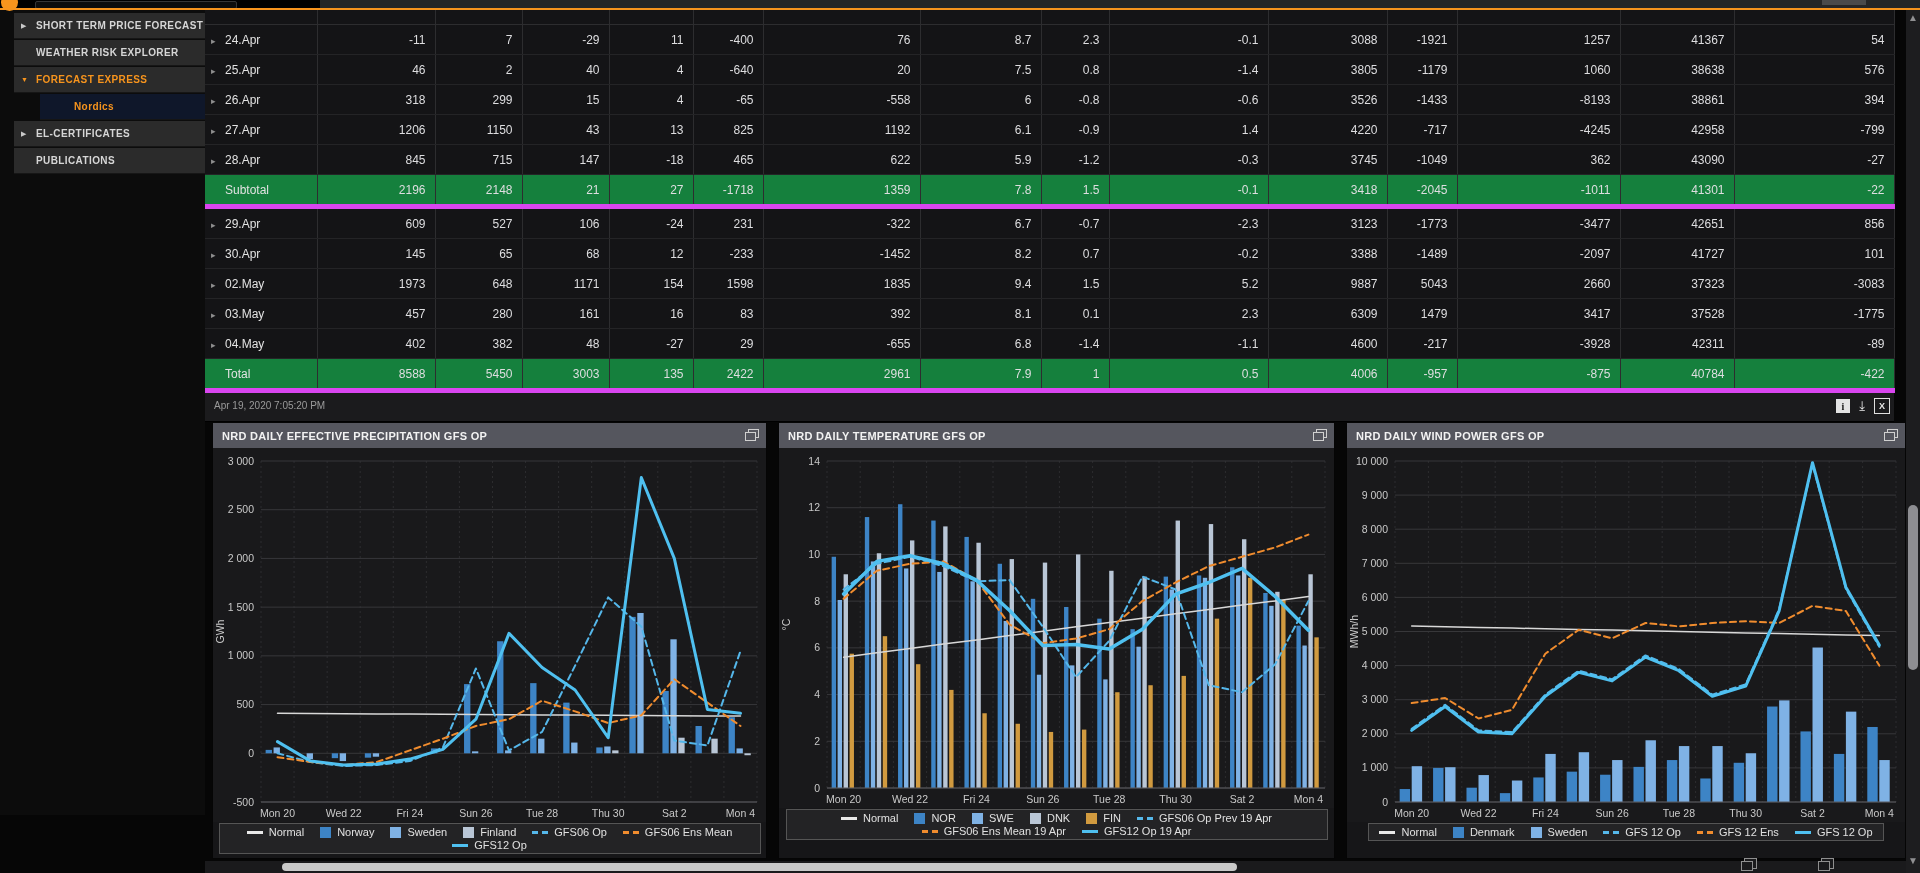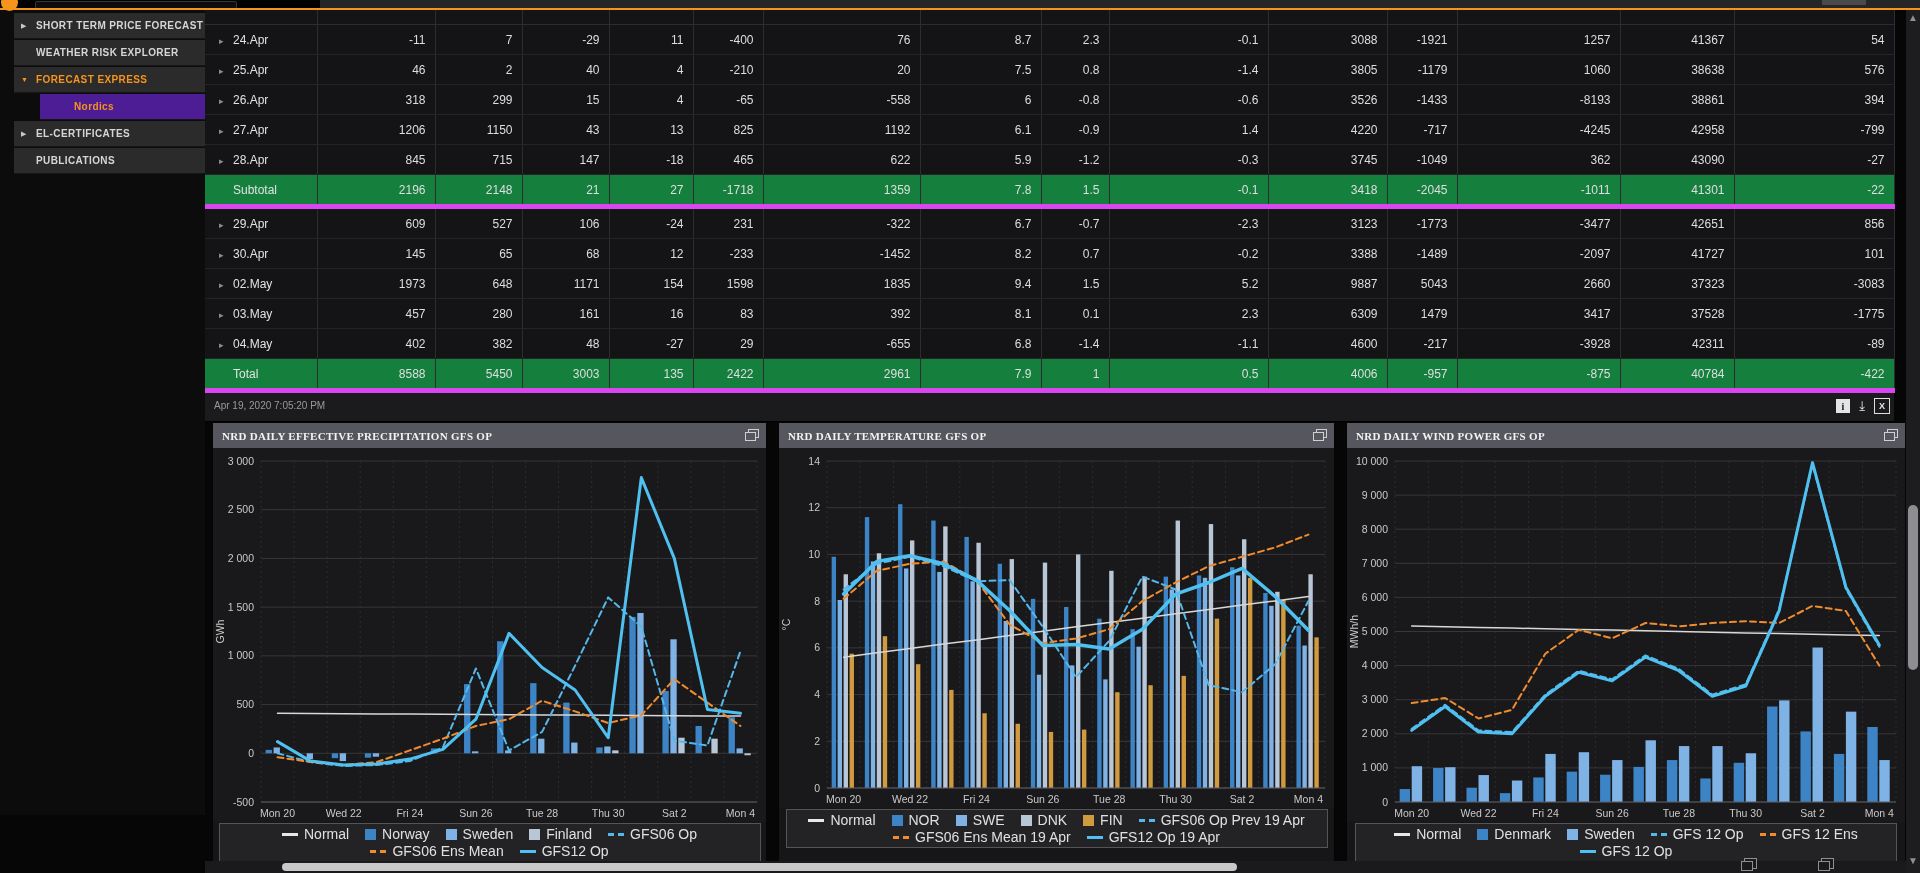--- a/index.html
+++ b/index.html
@@ -12,54 +12,54 @@
   .logo-dot{position:absolute;left:1px;top:-6px;width:17px;height:17px;border-radius:50%;background:#f7941d;z-index:5;}
   .top-mini{position:absolute;left:1822px;top:0;width:44px;height:5px;background:#4a4a4a;}
   
   .sidebar{position:absolute;left:0;top:10px;width:205px;height:805px;background:#0c0c0c;}
   .nav{padding-top:3px;}
   .nav-item{height:25px;line-height:25px;background:#2b2b2b;margin:0 0 1px 14px;padding-left:7px;
     display:flex;align-items:center;cursor:pointer;border-bottom:1px solid #161616;}
   .nav-item .arr{width:15px;font-size:7px;color:#c9c9c9;flex:0 0 15px;}
   .nav-label{font-size:10px;font-weight:bold;color:#d6d6d6;letter-spacing:.4px;white-space:nowrap;}
   .nav-item.accent .nav-label,.nav-item.accent .arr{color:#f7941d;}
-  .nav-item.sub{background:#4c1d95;margin-left:40px;}
+  .nav-item.sub{background:#0f172a;margin-left:40px;}
   .nav-item.sub .nav-label{padding-left:12px;}
   
   .content{position:absolute;left:205px;top:10px;width:1701px;}
   table.grid{border-collapse:collapse;table-layout:fixed;width:1689px;background:#141416;}
   table.grid td{border-right:1px solid #2d2d2f;border-bottom:1px solid #242426;
     font-size:12px;color:#dedee0;height:29px;padding:0 9px 0 0;text-align:right;overflow:hidden;white-space:nowrap;}
-  table.grid td.date{text-align:left;padding:0 0 0 14px;color:#e2e2e2;margin-left:40px;}
+  table.grid td.date{text-align:left;padding:0 0 0 6px;color:#e2e2e2;margin-left:40px;}
   td .exp{display:inline-block;width:14px;color:#8f8f8f;font-size:9px;}
   tr.sliver td{height:7px;border-bottom:1px solid #2d2d2f;}
   tr.band td{background:#15803d;border-bottom:5px solid #d946ef;border-top:1px solid #58585e;}
   tr.hl td{background:#2a2a30;font-weight:bold;}
   td.pos{color:#3cb65a;}
   td.neg{color:#e6483d;}
   
   .toolbar{position:relative;height:28px;width:1689px;background:#1b1b1d;border-bottom:1px solid #000;}
   .stamp{position:absolute;left:9px;top:7px;font-size:10px;color:#9a9a9a;}
   .tool-icons{position:absolute;right:4px;top:5px;display:flex;gap:5px;align-items:center;}
   .ico{width:14px;height:14px;display:inline-flex;align-items:center;justify-content:center;font-size:10px;cursor:pointer;}
   .ico.info{background:#e4e4e4;color:#111;font-weight:bold;font-family:"Liberation Serif",serif;}
   .ico.dl{color:#e8e8e8;font-size:13px;}
   .ico.xls{border:1.5px solid #e0e0e0;color:#e8e8e8;font-weight:bold;font-size:9px;}
   
   .charts{display:flex;gap:11px;margin:0 0 0 7px;}
   .panel{background:#161618;border:1px solid #050505;}
-  .panel-head{height:25px;background:#55565e;display:flex;align-items:center;position:relative;font-family:Liberation Serif, serif;}
+  .panel-head{height:25px;background:#55565e;display:flex;align-items:center;position:relative;}
   .panel-title{font-size:11px;font-weight:bold;color:#f2f2f2;letter-spacing:.3px;padding-left:9px;}
   .popup-icon{position:absolute;right:7px;top:6px;width:9px;height:7px;border:1px solid #d0d0d0;cursor:pointer;}
   .popup-icon:before{content:"";position:absolute;left:-4px;top:2px;width:9px;height:7px;border:1px solid #d0d0d0;background:#55565e;}
   svg.chart{display:block;background:#19191b;}
   text.tick{fill:#c9c9c9;font-size:10.5px;font-family:"Liberation Sans",sans-serif;}
   .legend{display:flex;flex-wrap:wrap;justify-content:center;column-gap:16px;row-gap:1px;
     border:1px solid #555;background:#232325;margin:1px auto 4px auto;padding:2px 10px;width:fit-content;max-width:520px;}
-  .lg-item{display:inline-flex;align-items:center;gap:6px;font-size:14px;color:#e0e0e0;cursor:pointer;white-space:nowrap;}
+  .lg-item{display:inline-flex;align-items:center;gap:6px;font-size:11px;color:#e0e0e0;cursor:pointer;white-space:nowrap;}
   .sw.sq{width:11px;height:11px;display:inline-block;}
   .sw.line{width:16px;height:3px;display:inline-block;}
   .sw.dash{width:16px;height:0;border-top:3px dashed;display:inline-block;}
   
   .vscroll{position:absolute;right:0;top:10px;bottom:0;width:14px;background:#1d1d1f;}
   .vscroll .up,.vscroll .down{position:absolute;left:0;width:14px;height:16px;color:#909092;font-size:10px;text-align:center;cursor:pointer;}
   .vscroll .up{top:2px;}
   .vscroll .down{bottom:2px;}
   .vscroll .thumb{position:absolute;left:2px;width:10px;top:495px;height:165px;background:#8e8e92;border-radius:5px;cursor:pointer;}
   .hscroll{position:absolute;left:205px;bottom:0;width:1701px;height:12px;background:#1a1a1c;}
@@ -160,21 +160,21 @@
           <td class="pos">1257</td>
           <td>41367</td>
           <td class="pos">54</td>
         </tr>
         <tr>
           <td class="date"><span class="exp">▸</span>25.Apr</td>
           <td>46</td>
           <td>2</td>
           <td>40</td>
           <td>4</td>
-          <td class="neg">-210</td>
+          <td class="neg">-640</td>
           <td class="pos">20</td>
           <td>7.5</td>
           <td class="pos">0.8</td>
           <td class="neg">-1.4</td>
           <td>3805</td>
           <td class="neg">-1179</td>
           <td class="pos">1060</td>
           <td>38638</td>
           <td class="pos">576</td>
         </tr>

